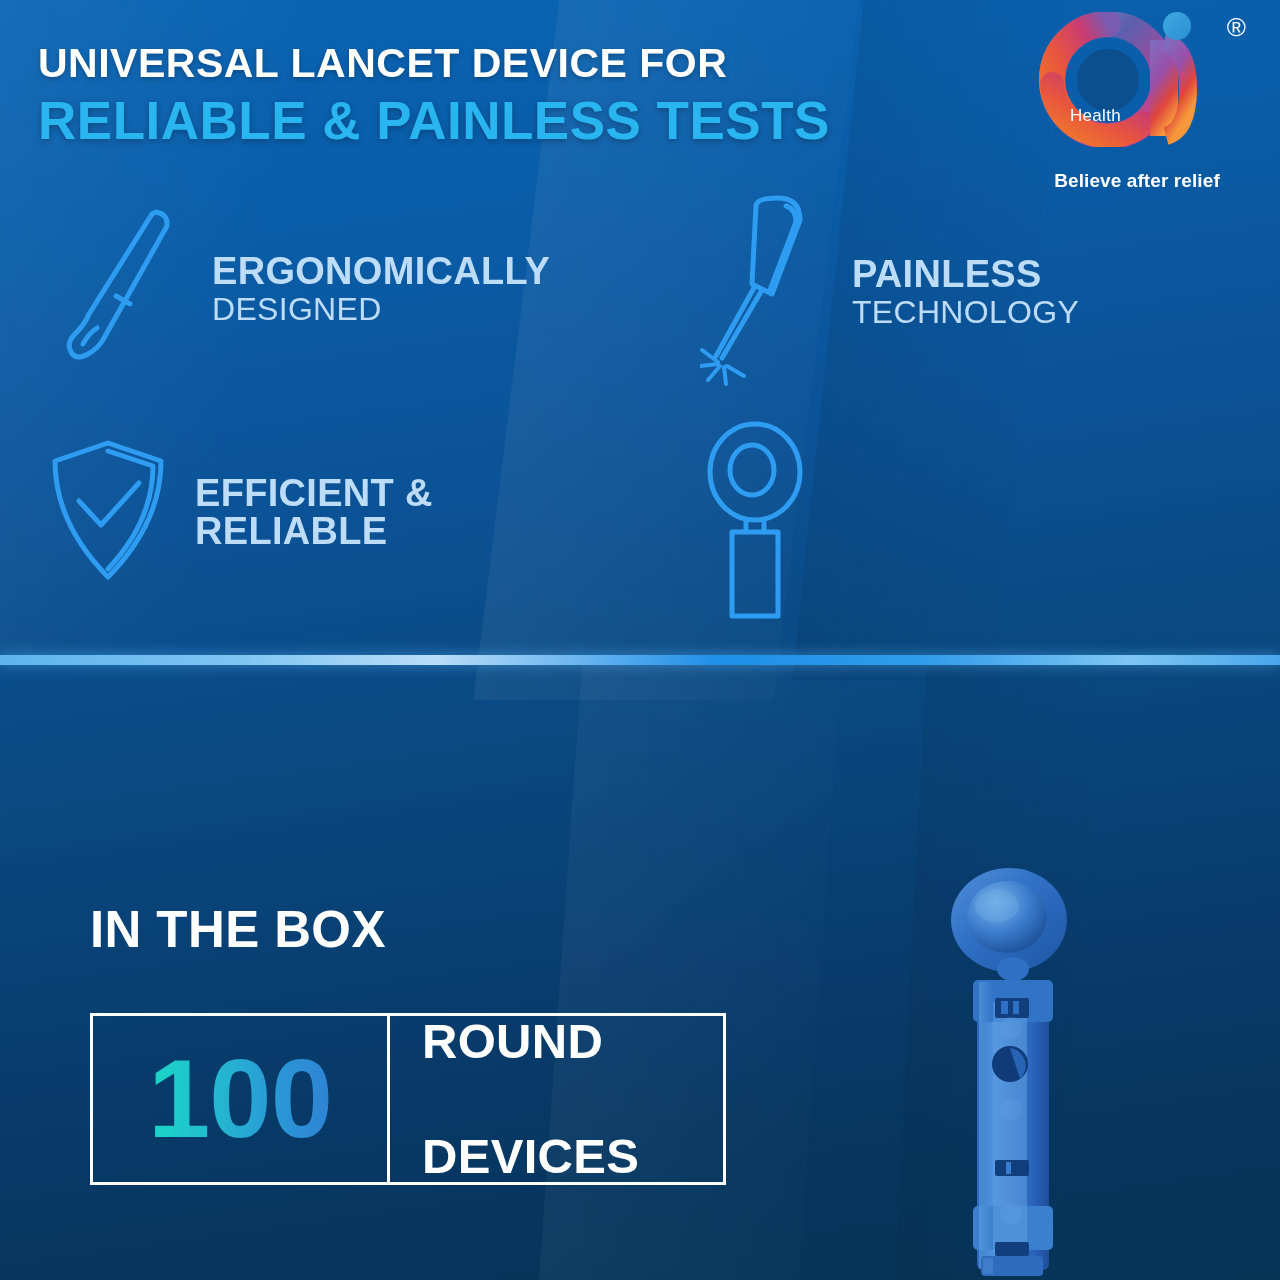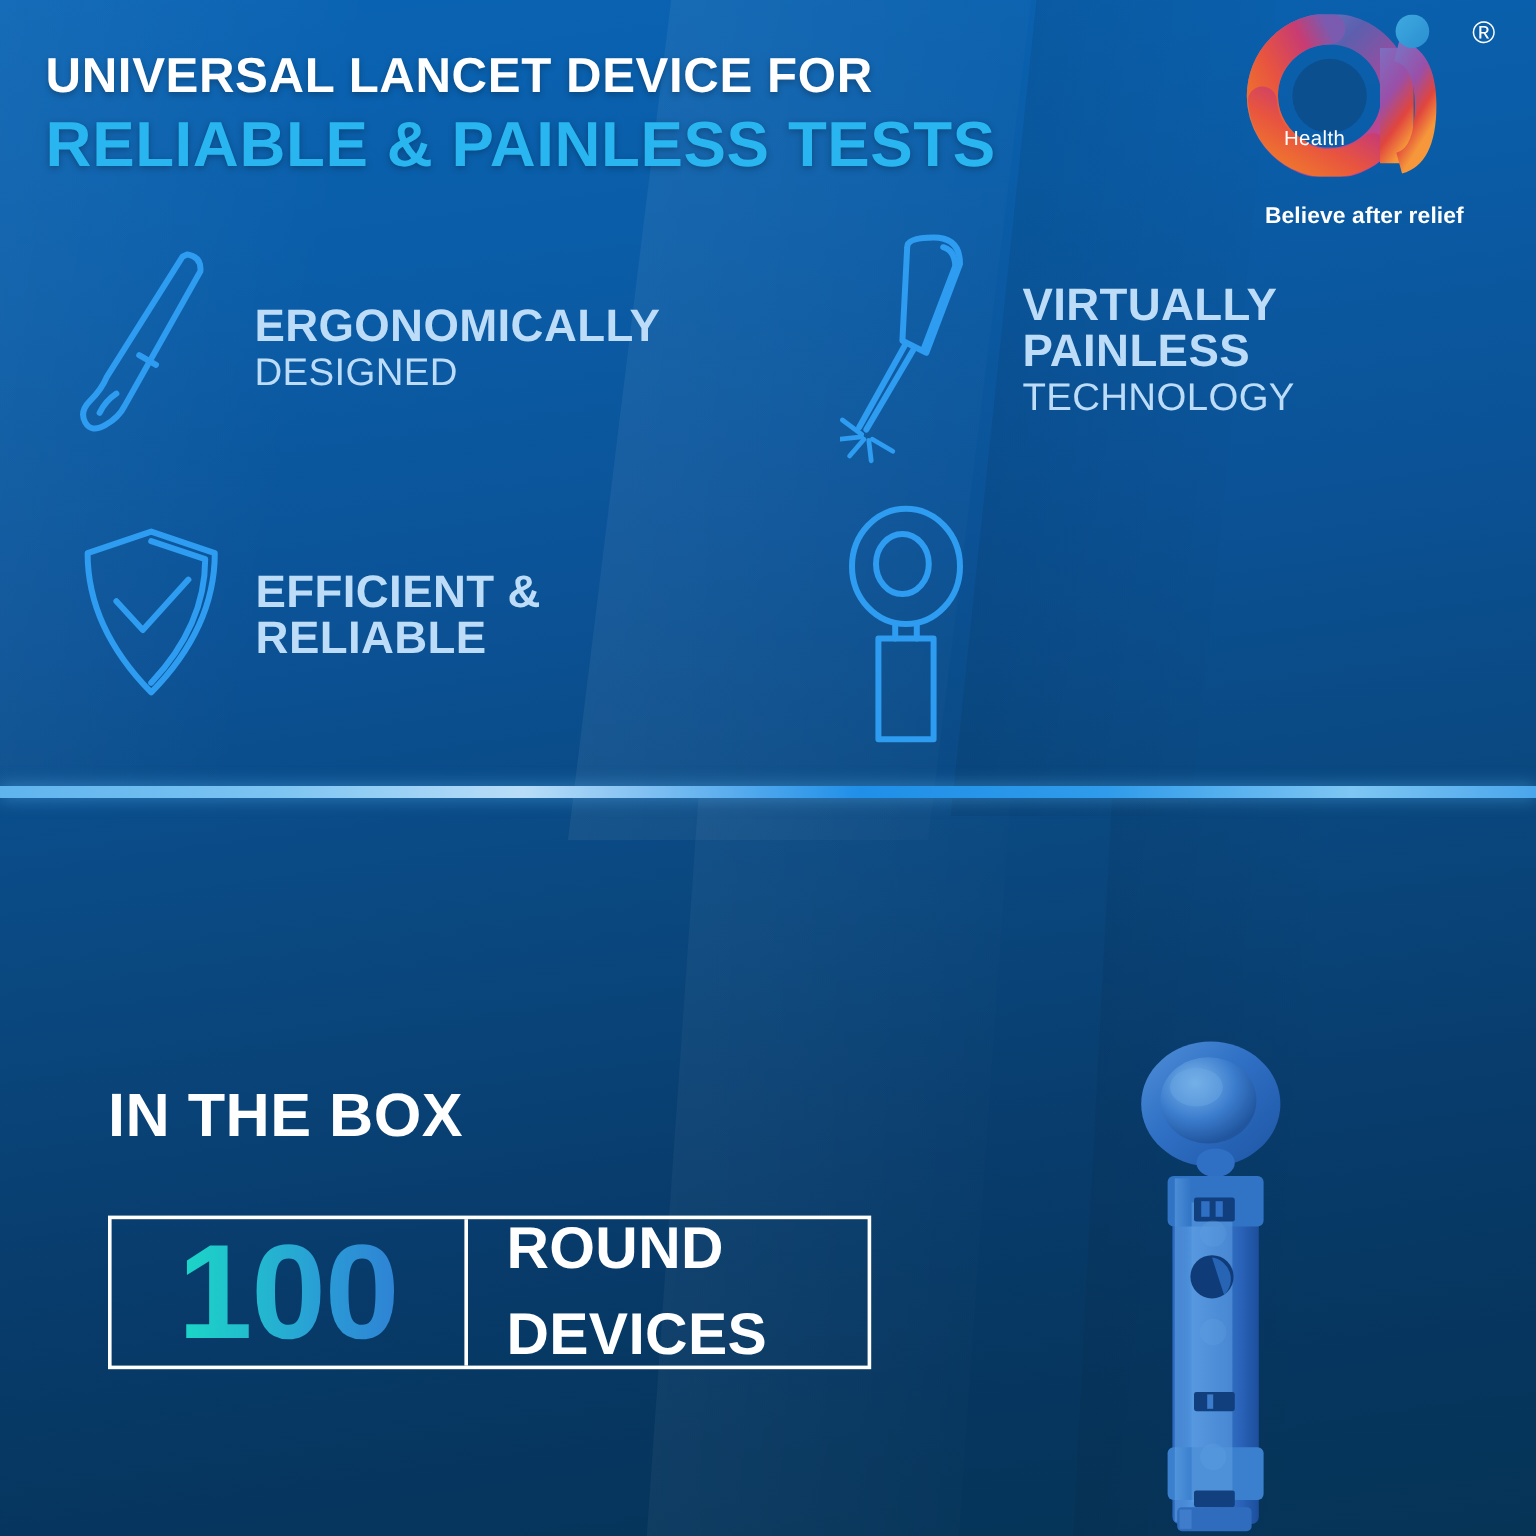--- a/index.html
+++ b/index.html
@@ -58,42 +58,42 @@
   .feat{position:absolute;display:flex;align-items:center;}
   .feat .ficon{flex:0 0 auto;}
   .feat .ftext{margin-left:22px;}
   .ftext .t1{color:#bcdcf7;font-weight:bold;font-size:38px;line-height:1.0;letter-spacing:.3px;}
   .ftext .t2{color:#bcdcf7;font-weight:normal;font-size:32px;line-height:1.06;letter-spacing:.3px;margin-top:3px;}
   .ftext .s1{color:#bcdcf7;font-weight:normal;font-size:32px;line-height:1.06;letter-spacing:.3px;}
   .ftext .s2{color:#bcdcf7;font-weight:bold;font-size:38px;line-height:1.0;letter-spacing:.3px;}
 
   .feat-1{left:60px;top:10px;}
   .feat-2{left:700px;top:0px;}
-  .feat-3{left:61px;top:245px;justify-content:space-between;}
+  .feat-3{left:43px;top:245px;justify-content:space-between;}
   .feat-4{left:690px;top:230px;}
 
   
   .divider{position:absolute;left:0;top:655px;width:1280px;height:10px;
     background:linear-gradient(90deg,#5fb4ee 0%, #7cc4f2 18%, #b9ddf8 34%, #1f8fe8 56%, #2f9bea 72%, #7ec6f3 88%, #4aa6ec 100%);
     box-shadow:0 0 14px rgba(90,180,240,.55);}
 
   
   .mid{position:absolute;left:0;top:690px;width:1280px;text-align:center;}
   .mid .big{
     color:#a4d4f5;font-size:58px;font-weight:bold;letter-spacing:.4px;line-height:1.0;
     text-shadow:0 2px 8px rgba(0,0,0,.3);
   }
   .mid .sub{
     color:#2fb3a4;font-size:37px;font-weight:bold;letter-spacing:.3px;margin-top:24px;line-height:1.0;
     text-shadow:0 1px 4px rgba(0,0,0,.22);
   }
 
   
   .box-title{position:absolute;left:90px;top:900px;color:#ffffff;font-size:51px;font-weight:bold;letter-spacing:.4px;}
-  .box{position:absolute;left:90px;top:1013px;width:636px;height:128px;border:3px solid #ffffff;display:flex;}
+  .box{position:absolute;left:90px;top:1013px;width:636px;height:172px;border:3px solid #ffffff;display:flex;}
   .box .qty{
     flex:0 0 297px;display:flex;align-items:center;justify-content:center;
     border-right:3px solid #ffffff;
   }
   .box .qty span{
     font-size:112px;font-weight:bold;line-height:1;letter-spacing:-1px;
     background:linear-gradient(90deg,#1ad8c6 0%, #23b9cf 36%, #2a9ad6 68%, #2f82d4 100%);
     -webkit-background-clip:text;background-clip:text;color:transparent;
   }
   .box .lbl{flex:1 1 auto;display:flex;flex-direction:column;justify-content:space-between;padding-left:32px;}
@@ -195,21 +195,20 @@
           <g stroke="#2e9cf0" stroke-width="4" stroke-linecap="round">
             <path d="M18,172 L2,160"></path>
             <path d="M18,174 L0,176"></path>
             <path d="M20,176 L8,190"></path>
             <path d="M24,177 L26,194"></path>
             <path d="M27,176 L44,186"></path>
           </g>
         </svg>
       </div>
       <div class="ftext">
-        <div class="t1">VIRTUALLY</div>
         <div class="t1">PAINLESS</div>
         <div class="t2">TECHNOLOGY</div>
       </div>
     </div>
 
     <div class="feat feat-3">
       <div class="ficon">
         <svg width="130" height="150" viewBox="0 0 130 150">
           <g fill="none" stroke="#2e9cf0" stroke-width="5" stroke-linejoin="round" stroke-linecap="round">
             <path d="M65,8 L118,26 q0,62 -53,116 Q12,88 12,26 Z"></path>

